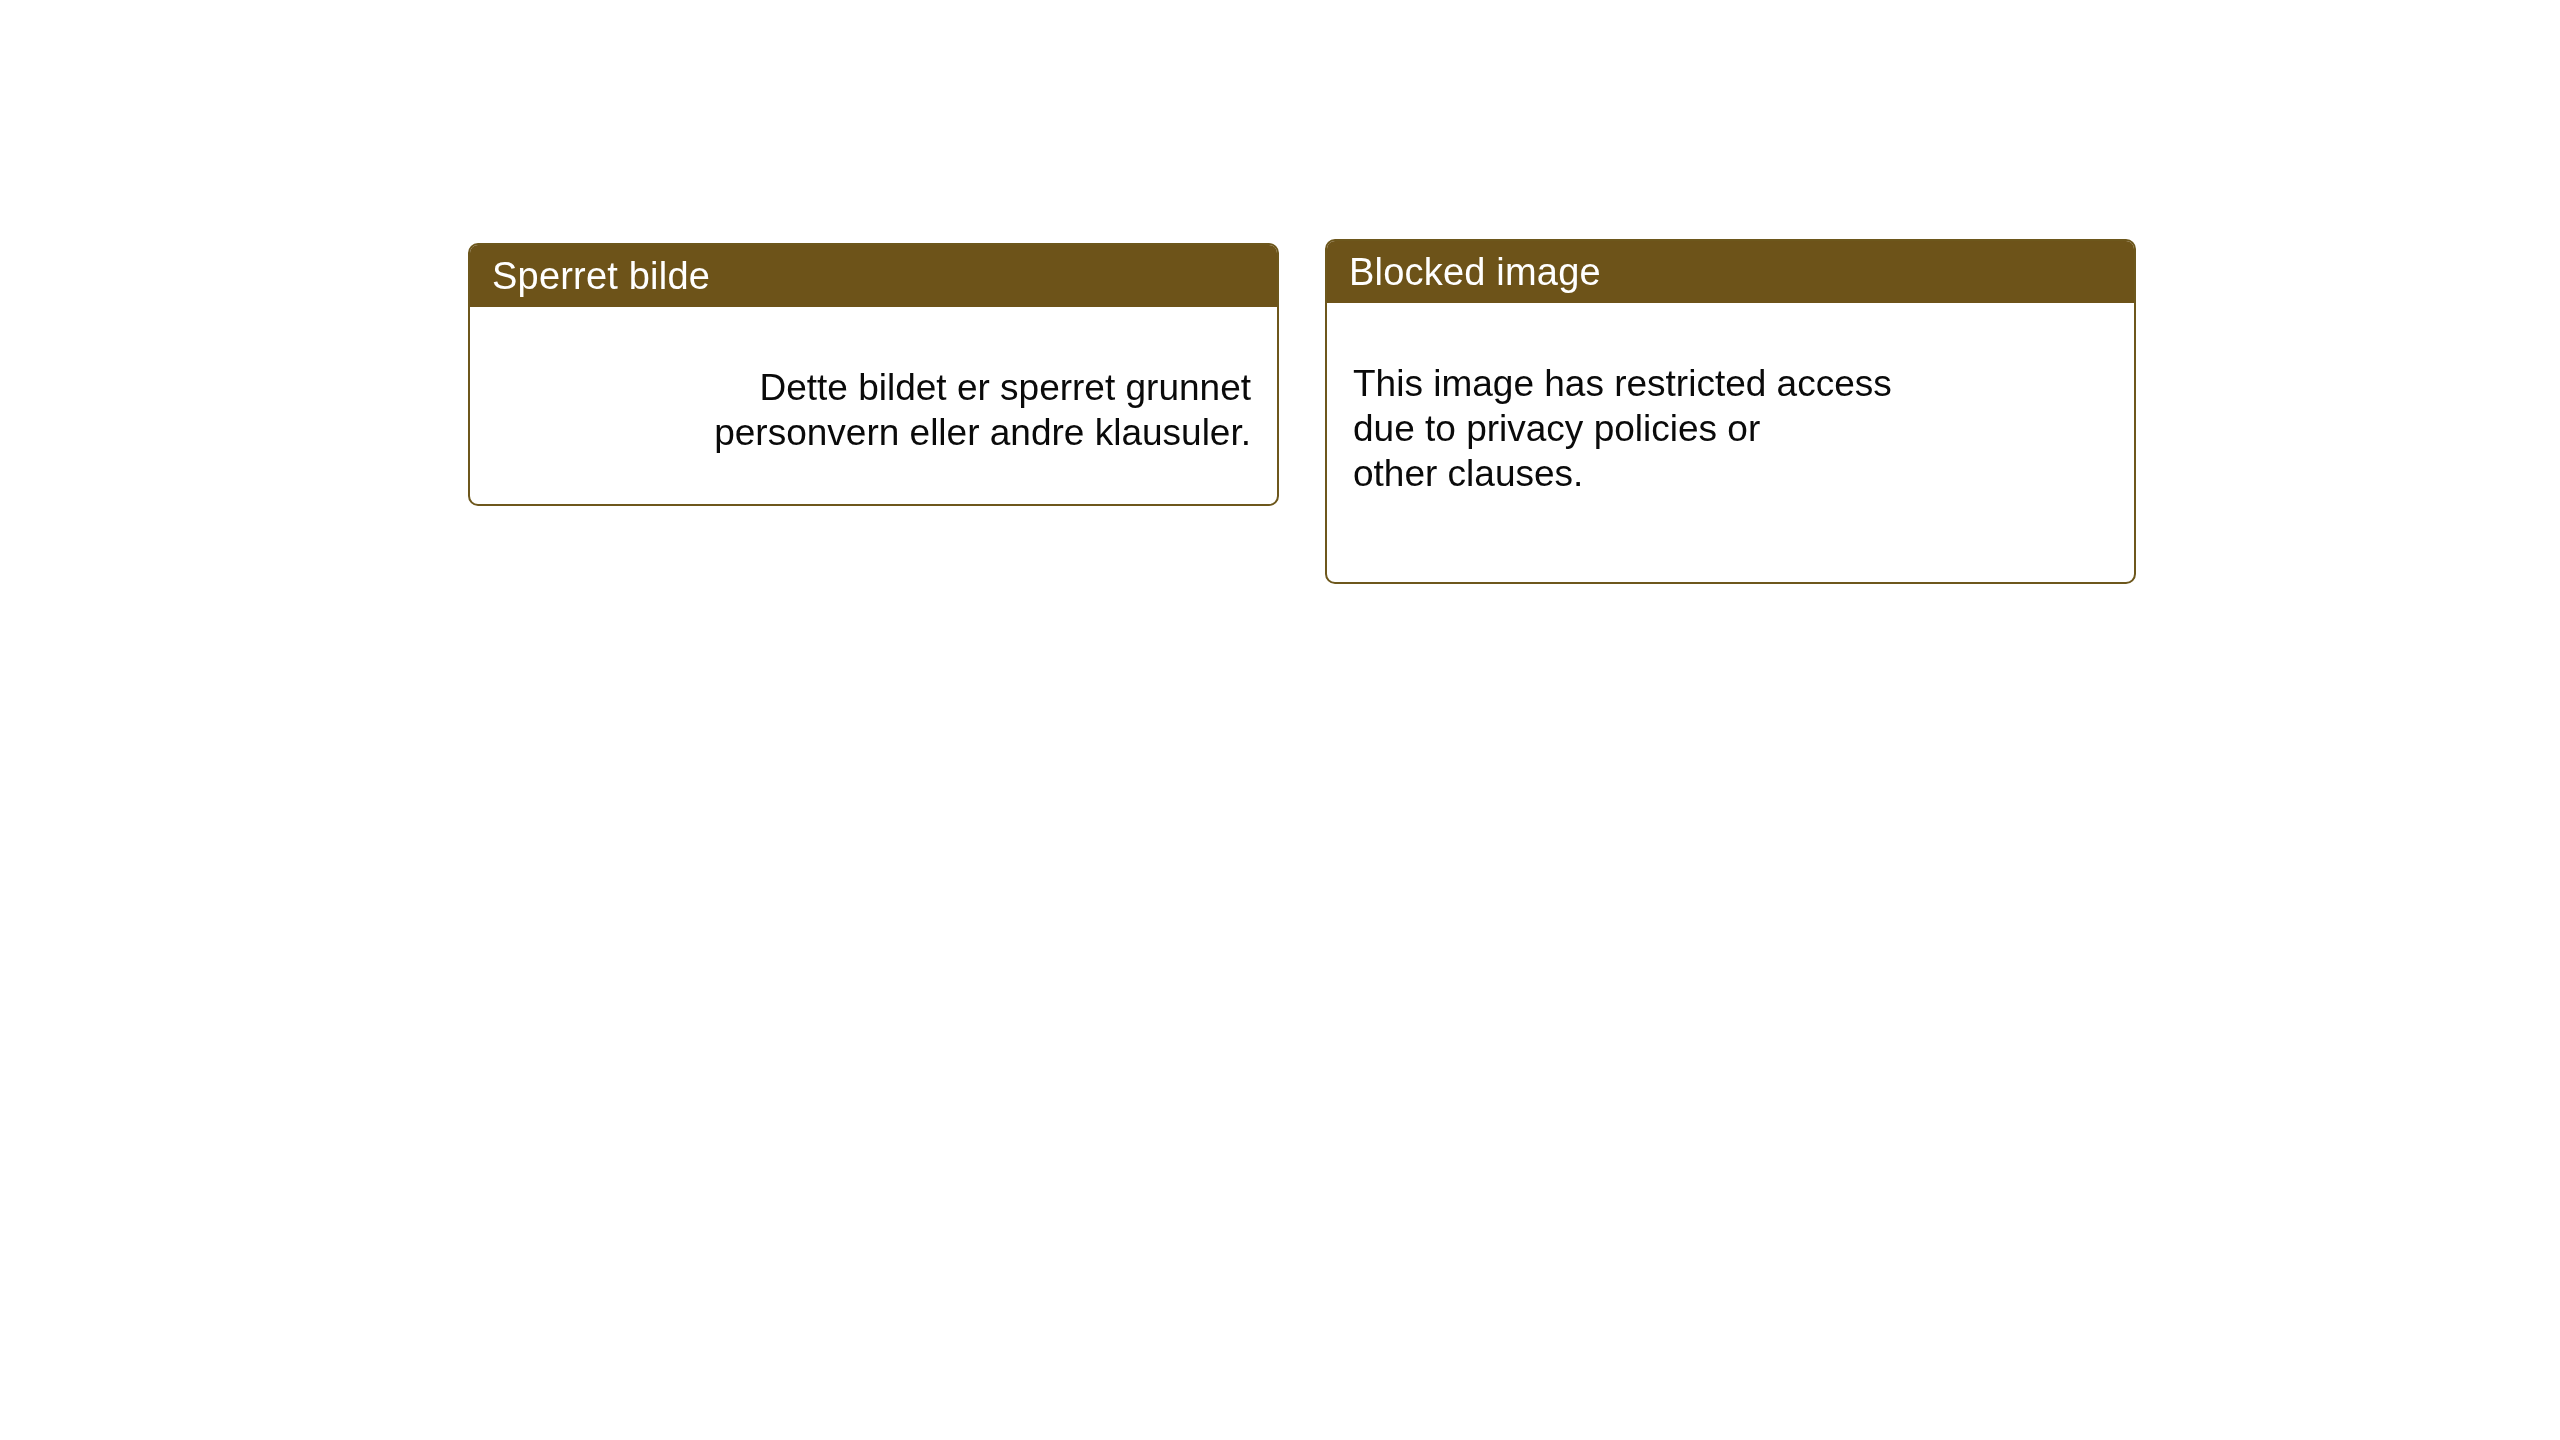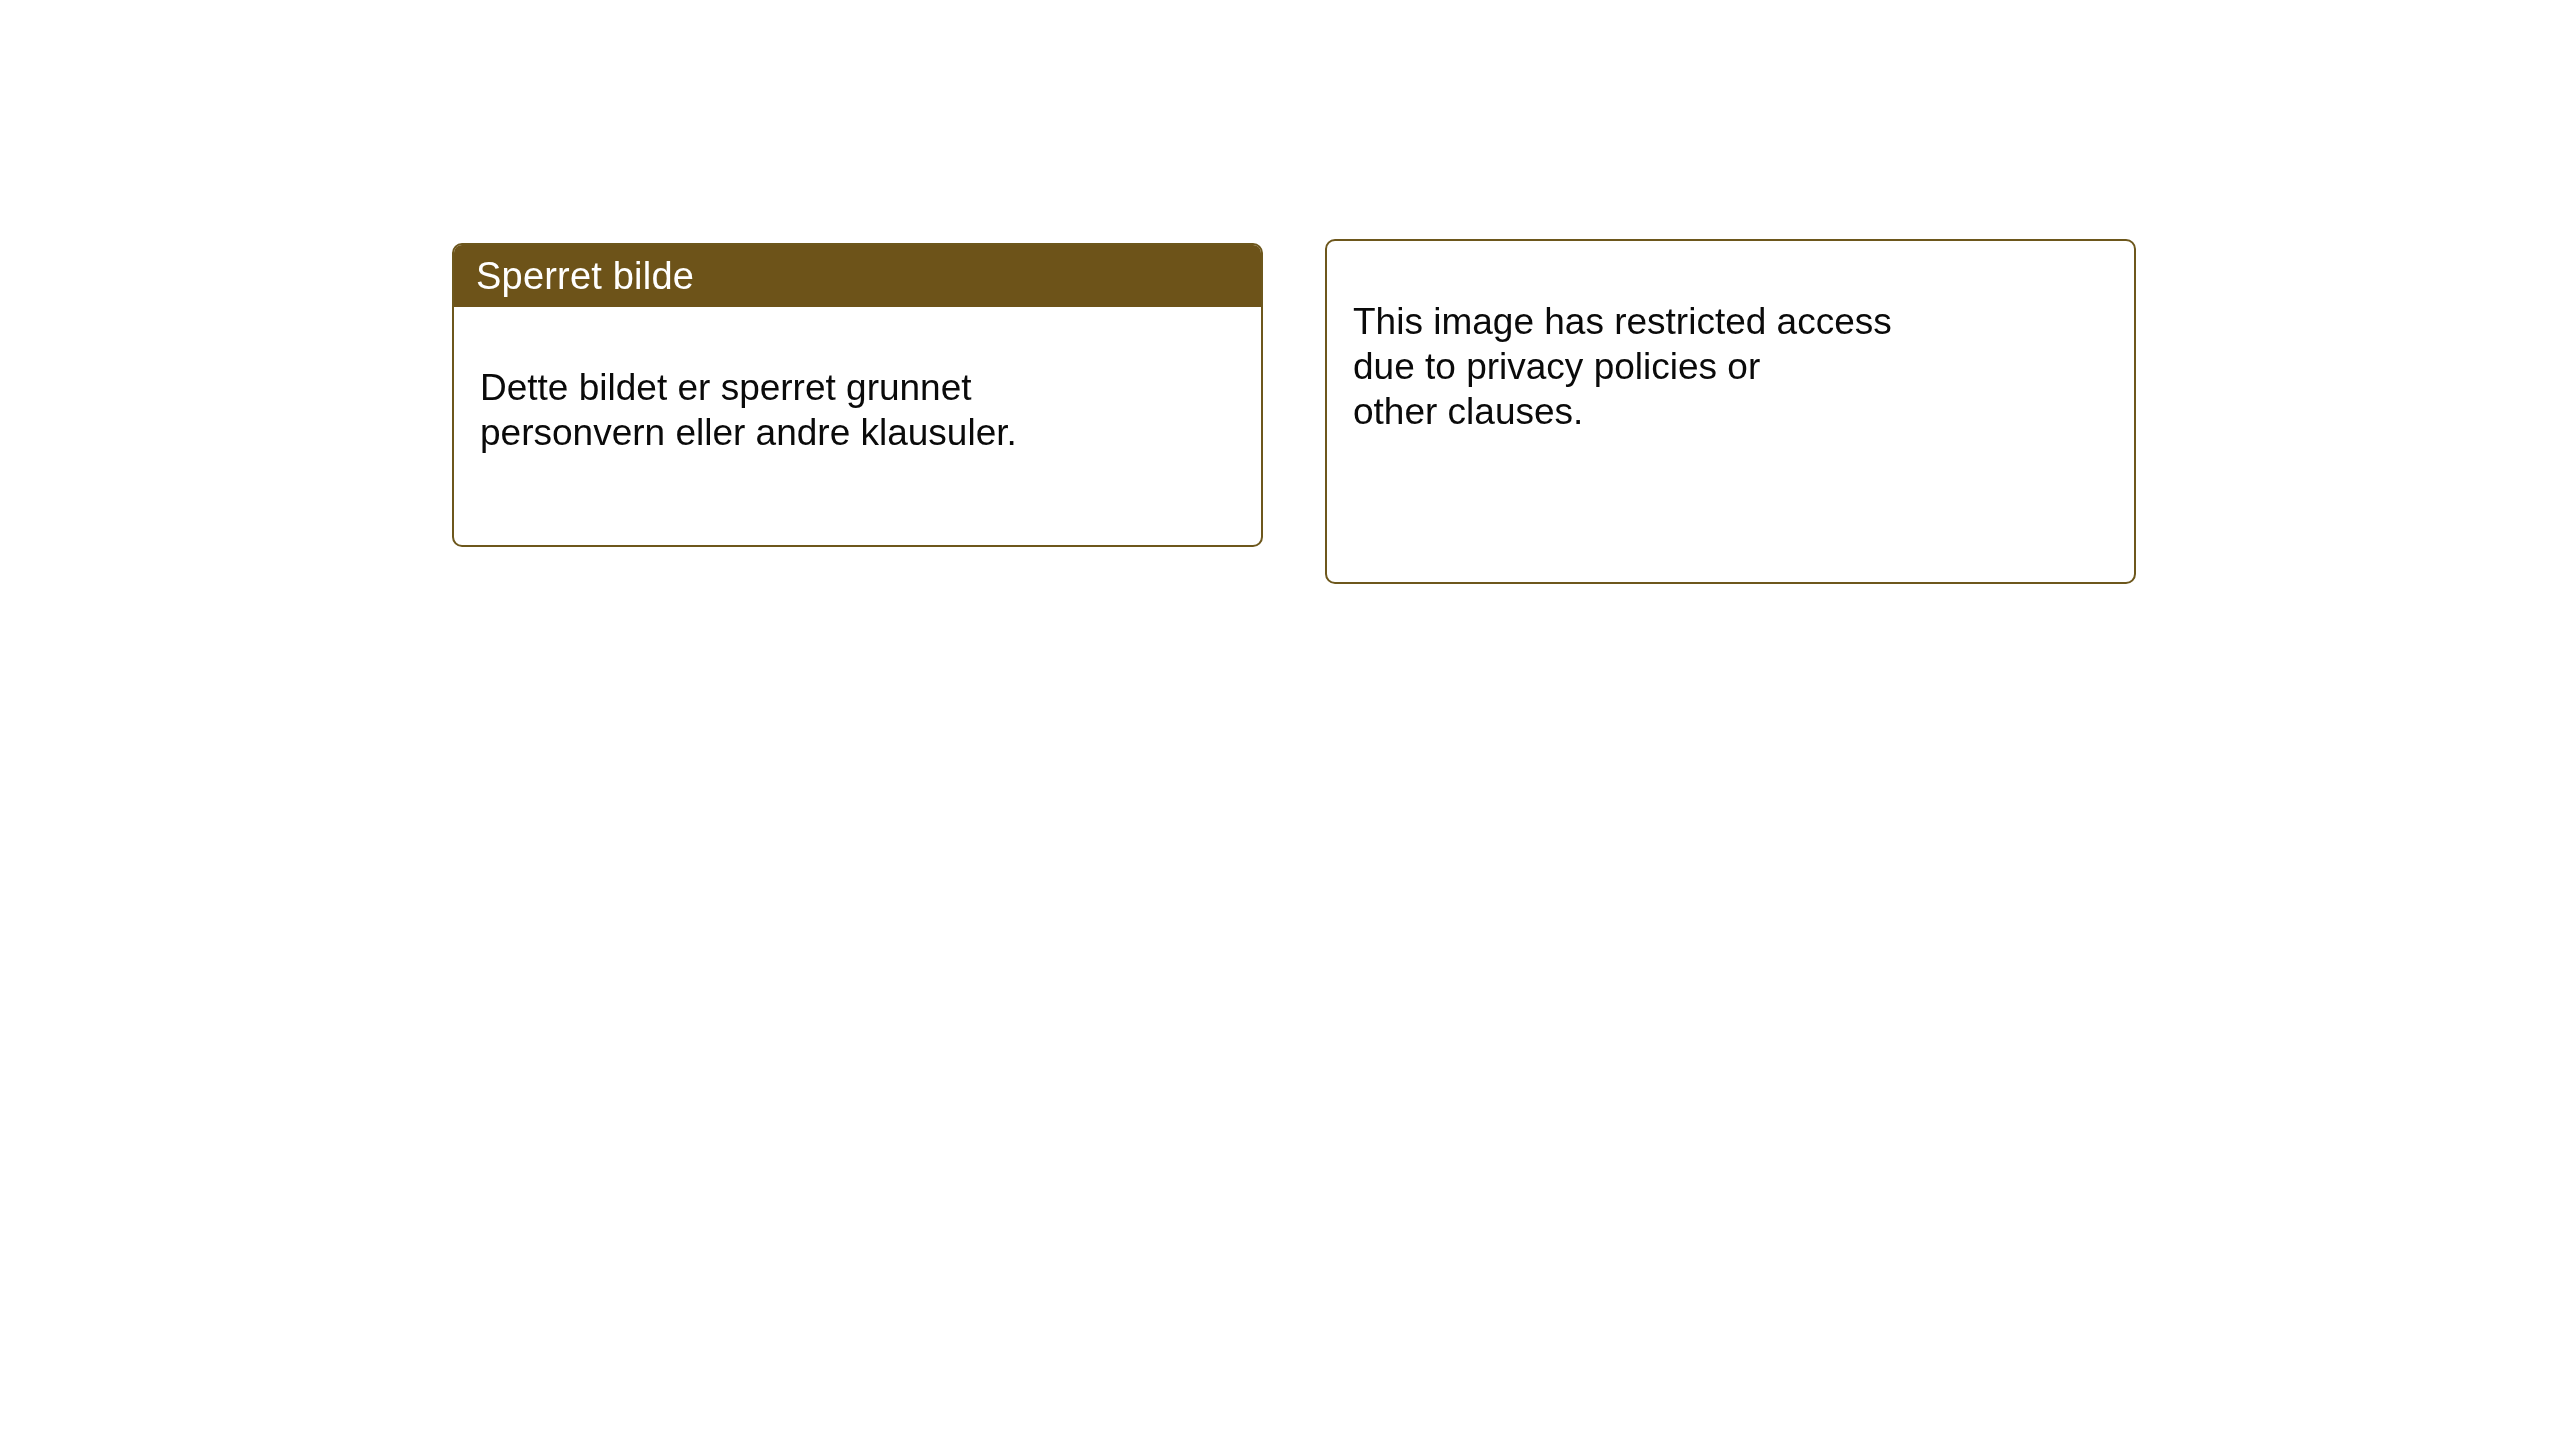--- a/index.html
+++ b/index.html
@@ -26,24 +26,25 @@
   .notice-card {
     position: absolute;
     box-sizing: border-box;
     background: #ffffff;
     border: 2px solid #6d571c;
     border-radius: 10px;
     overflow: hidden;
   }
 
   .notice-card.card-no {
-    left: 452px;
+    left: 468px;
     top: 243px;
     width: 811px;
-    height: 304px;
+    height: 263px;
+    text-align: right;
   }
 
   .notice-card.card-en {
     left: 1325px;
     top: 239px;
     width: 811px;
     height: 345px;
   }
 
   .card-header {
@@ -78,18 +79,21 @@
 
   <div class="notice-card card-no">
     <div class="card-header">
       <span>Sperret bilde</span>
     </div>
     <div class="card-body">Dette bildet er sperret grunnet
 personvern eller andre klausuler.</div>
   </div>
 
   <div class="notice-card card-en">
+    <div class="card-header">
+      <span>Blocked image</span>
+    </div>
     <div class="card-body">This image has restricted access
 due to privacy policies or
 other clauses.</div>
   </div>
 
 </div>
 
 </body></html>

